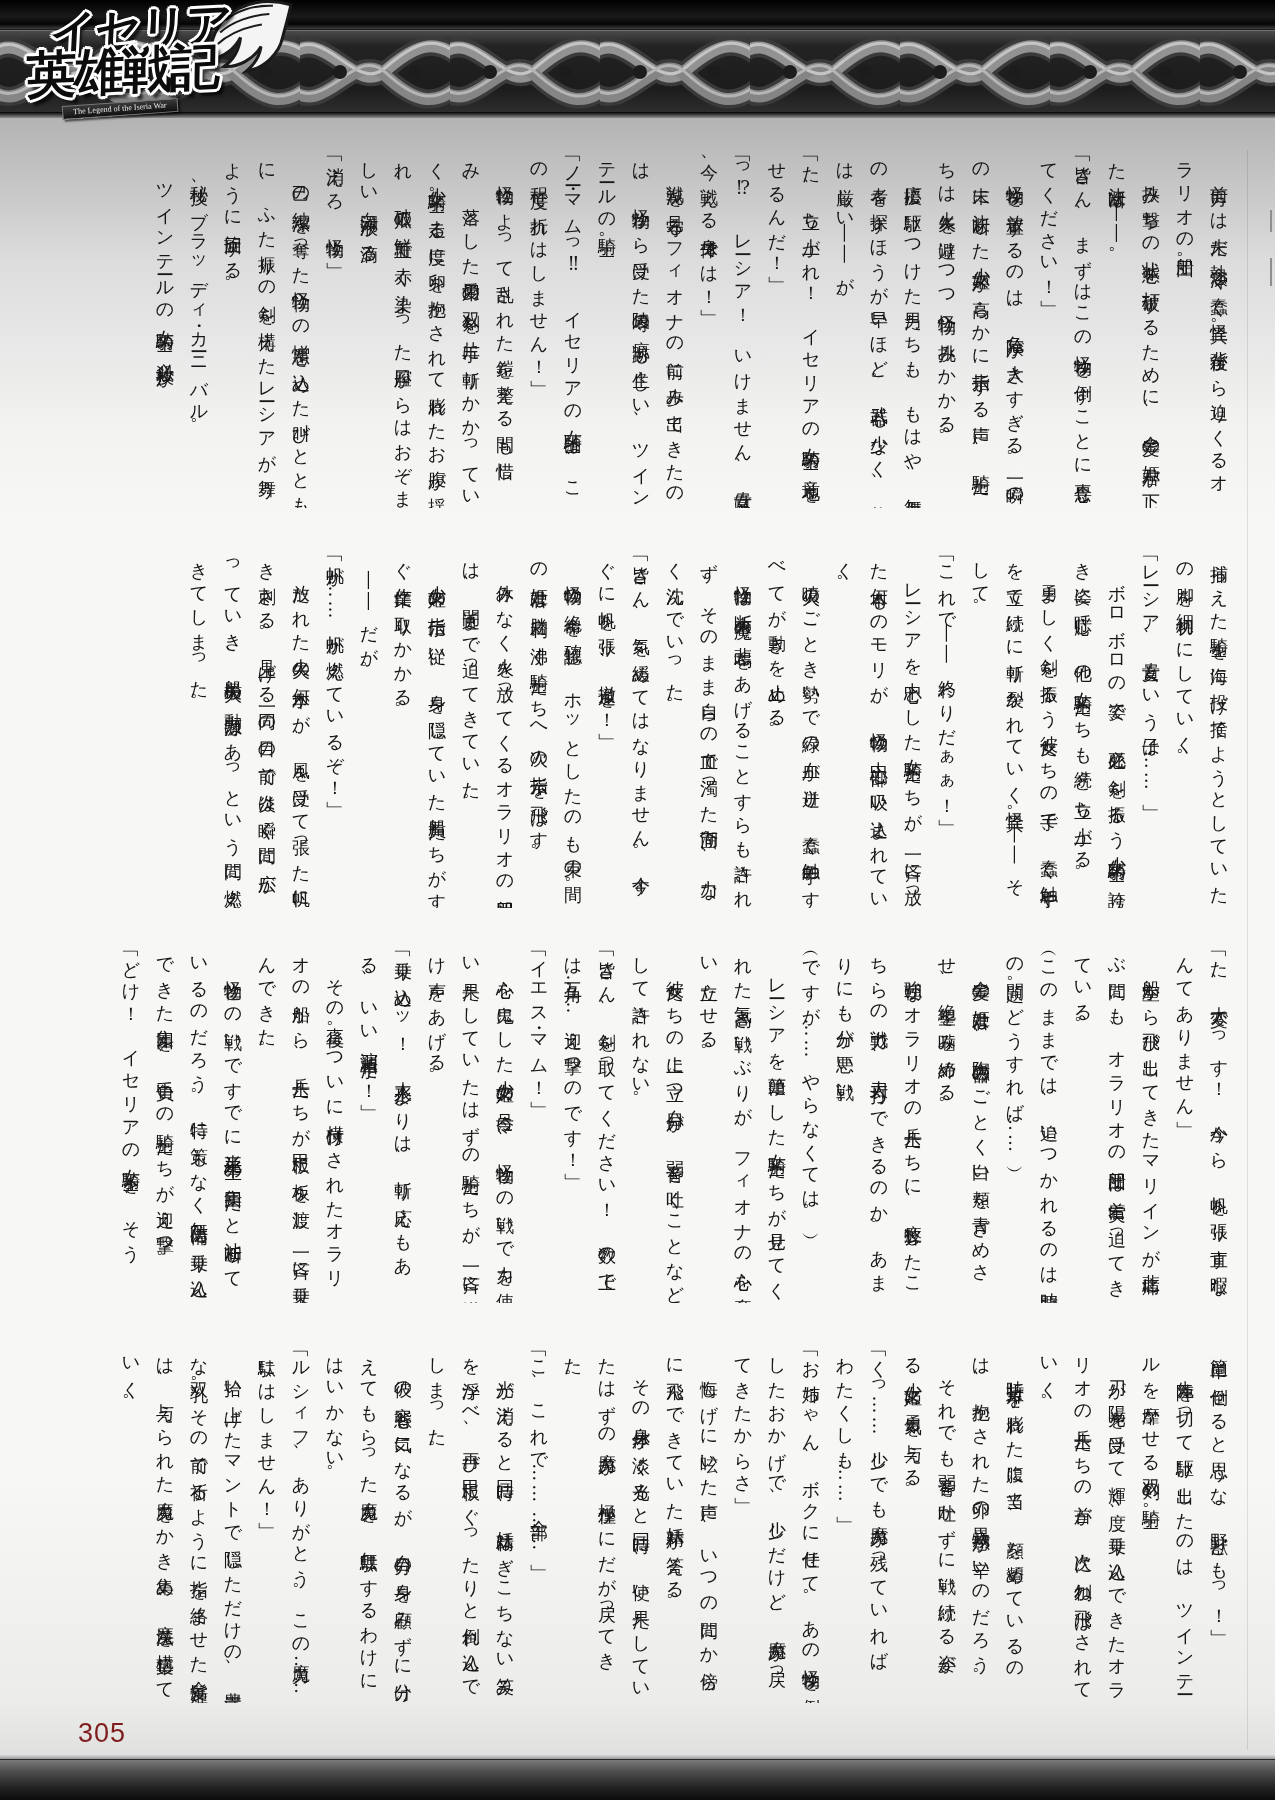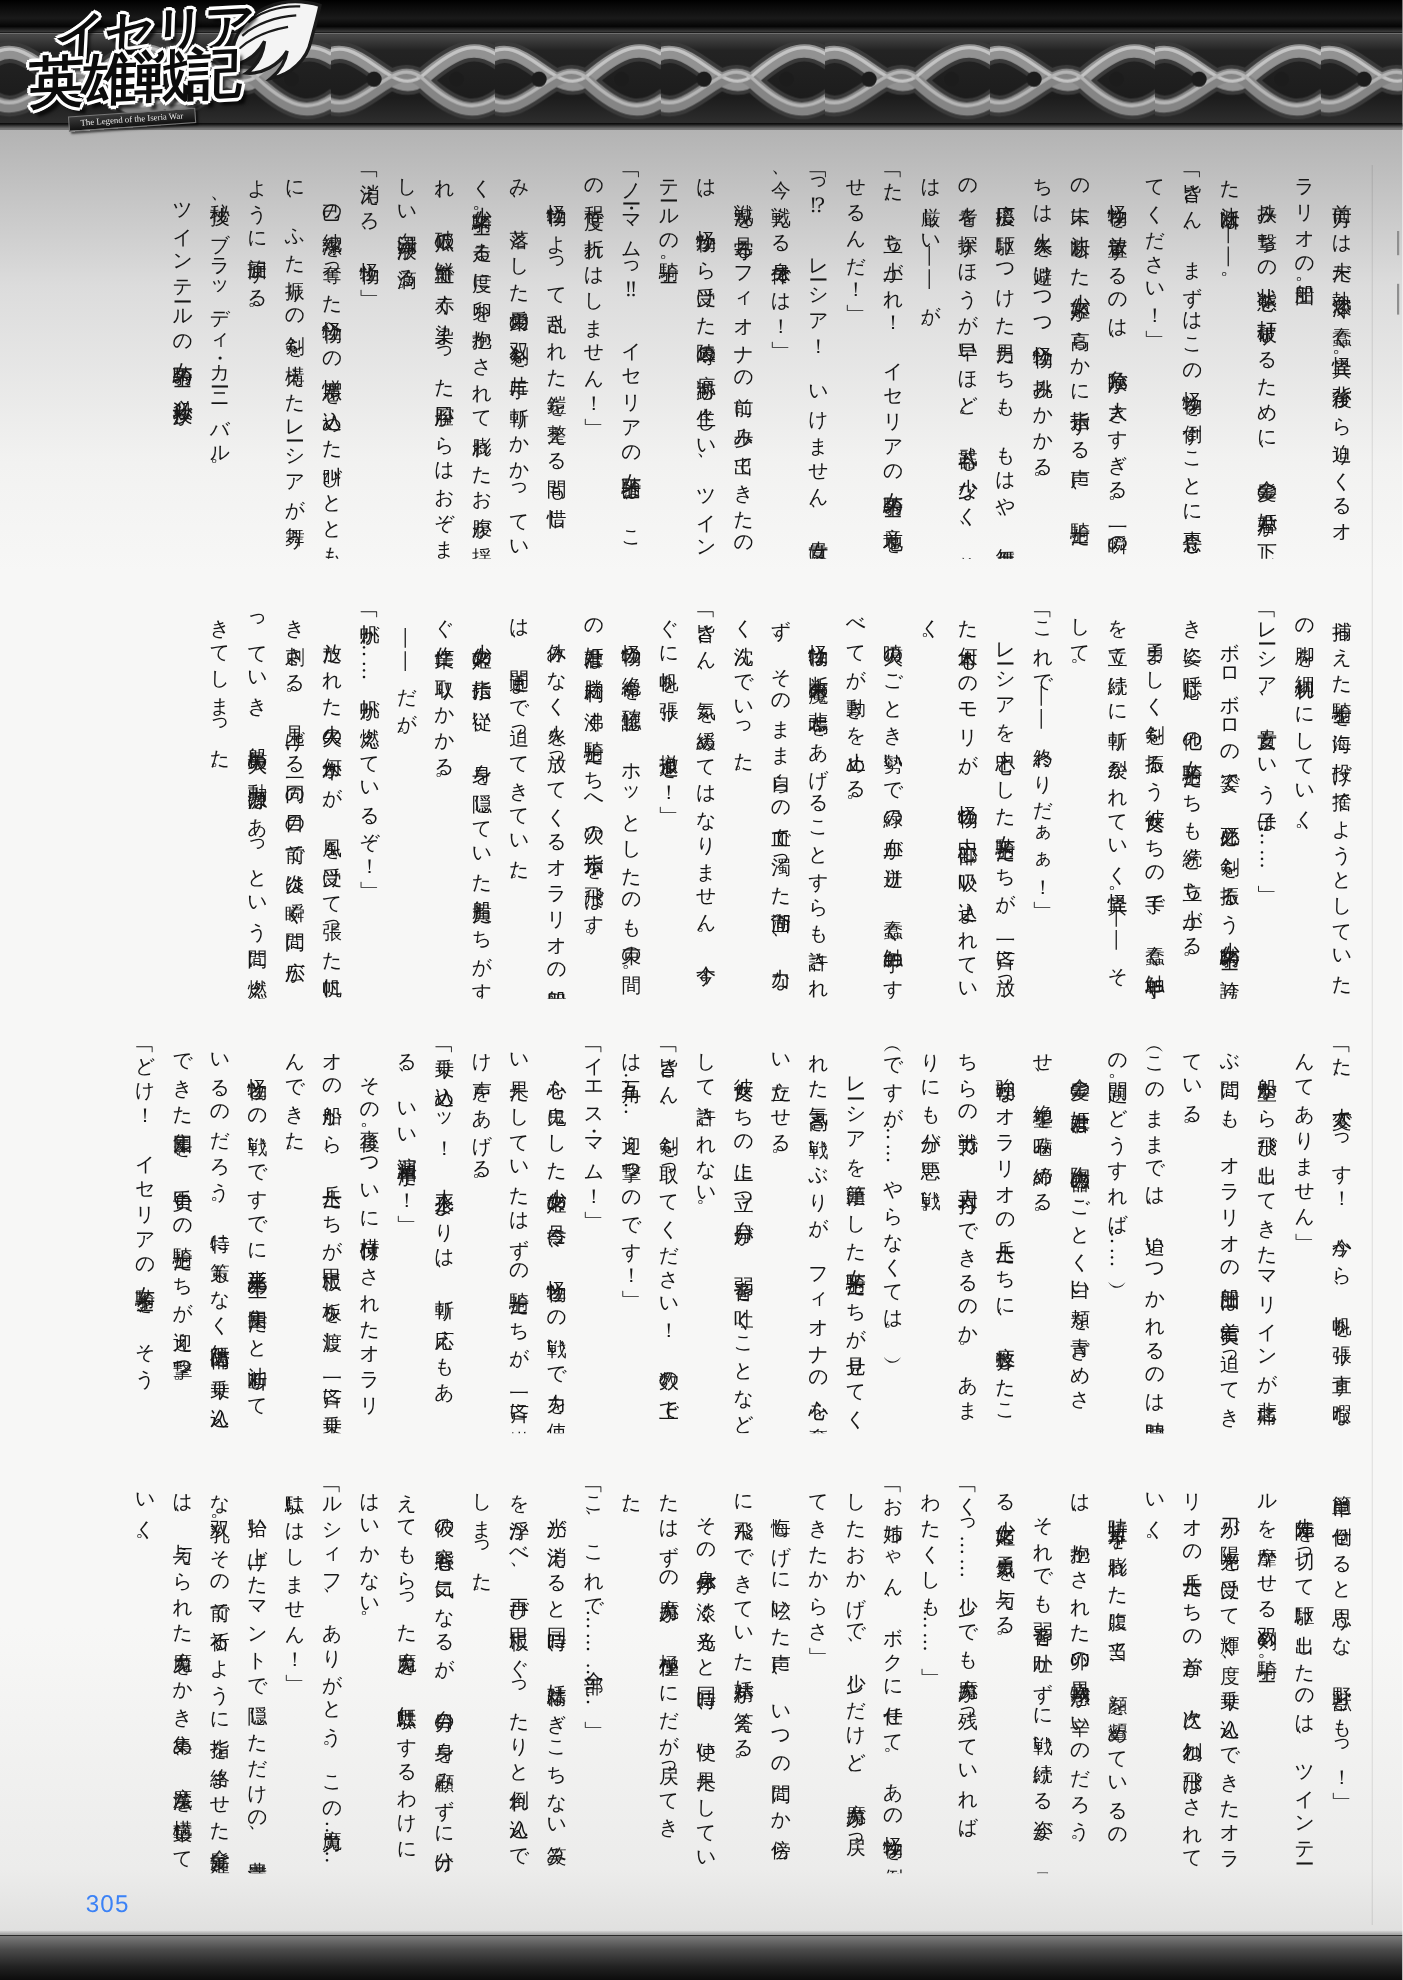--- a/index.html
+++ b/index.html
@@ -50,21 +50,21 @@
   .band-1{top:150px;}
   .band-2{top:550px;}
   .band-3{top:945px;}
   .band-4{top:1345px;}
 
   
   .edge-line{position:absolute;right:27px;top:150px;height:1600px;width:1px;background:rgba(0,0,0,.10);}
   .edge-tick{position:absolute;right:3px;width:2px;background:#8f8f8f;}
   .edge-tick.t1{top:210px;height:22px;}
   .edge-tick.t2{top:258px;height:28px;}
-  .page-number{position:absolute;left:78px;top:1718px;font-size:22px;color:#3b82f6;
+  .page-number{position:absolute;left:78px;top:1718px;font-size:27px;color:#7f1d1d;
     font-family:"Liberation Sans","DejaVu Sans",sans-serif;letter-spacing:1px;}
   .footer{position:absolute;bottom:0;left:0;width:1275px;height:40px;
     background:linear-gradient(180deg,#7a7a7a 0,#4c4c4c 30%,#222 70%,#0c0c0c 100%);
     border-top:1px solid #2a2a2a;}
   .footer .footer-hairline{position:absolute;top:-5px;left:0;width:100%;height:4px;
     background:linear-gradient(180deg,#d9d9d9,#9a9a9a);}
 </style>
 </head>
 <body>
 

